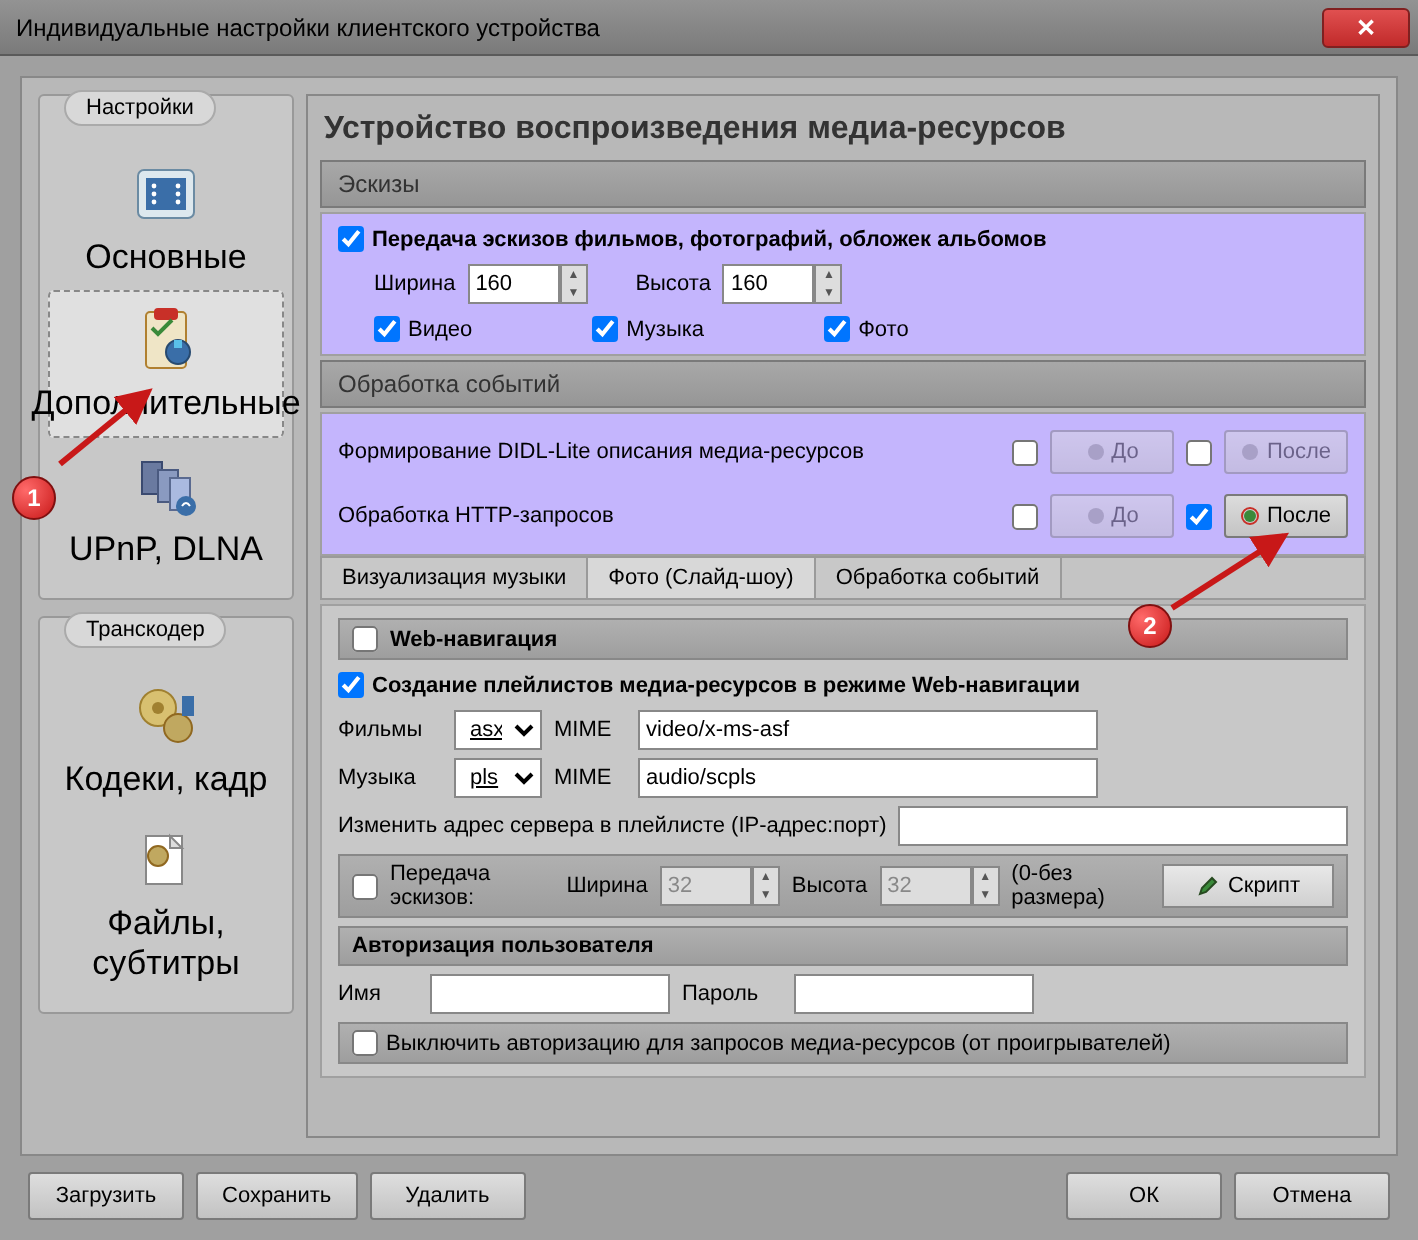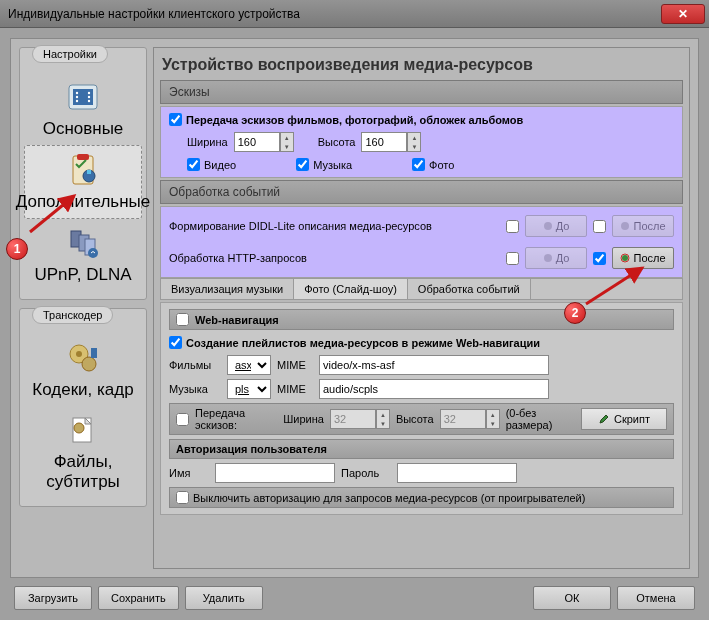--- a/index.html
+++ b/index.html
@@ -240,20 +240,24 @@
             <select><option>asx</option></select>
             <span class="mime-lbl">MIME</span>
             <input class="txt wide" value="video/x-ms-asf" style="">
           </div>
           <div class="field-row">
             <span class="lbl">Музыка</span>
             <select><option>pls</option></select>
             <span class="mime-lbl">MIME</span>
             <input class="txt wide" value="audio/scpls" style="">
           </div>
+          <div class="field-row">
+            <span style="flex:0 0 auto;">Изменить адрес сервера в плейлисте (IP-адрес:порт)</span>
+            <input class="txt" style="flex: 1 1 0%;">
+          </div>
 
           <div class="sub-hdr" style="font-weight:normal;">
             <input type="checkbox" style="">
             <span>Передача эскизов:</span>
             <span>Ширина</span>
             <div class="num-field">
                 <input class="disabled" value="32" style="">
                 <div class="spin">
                   <div>▲</div>
                   <div>▼</div>

